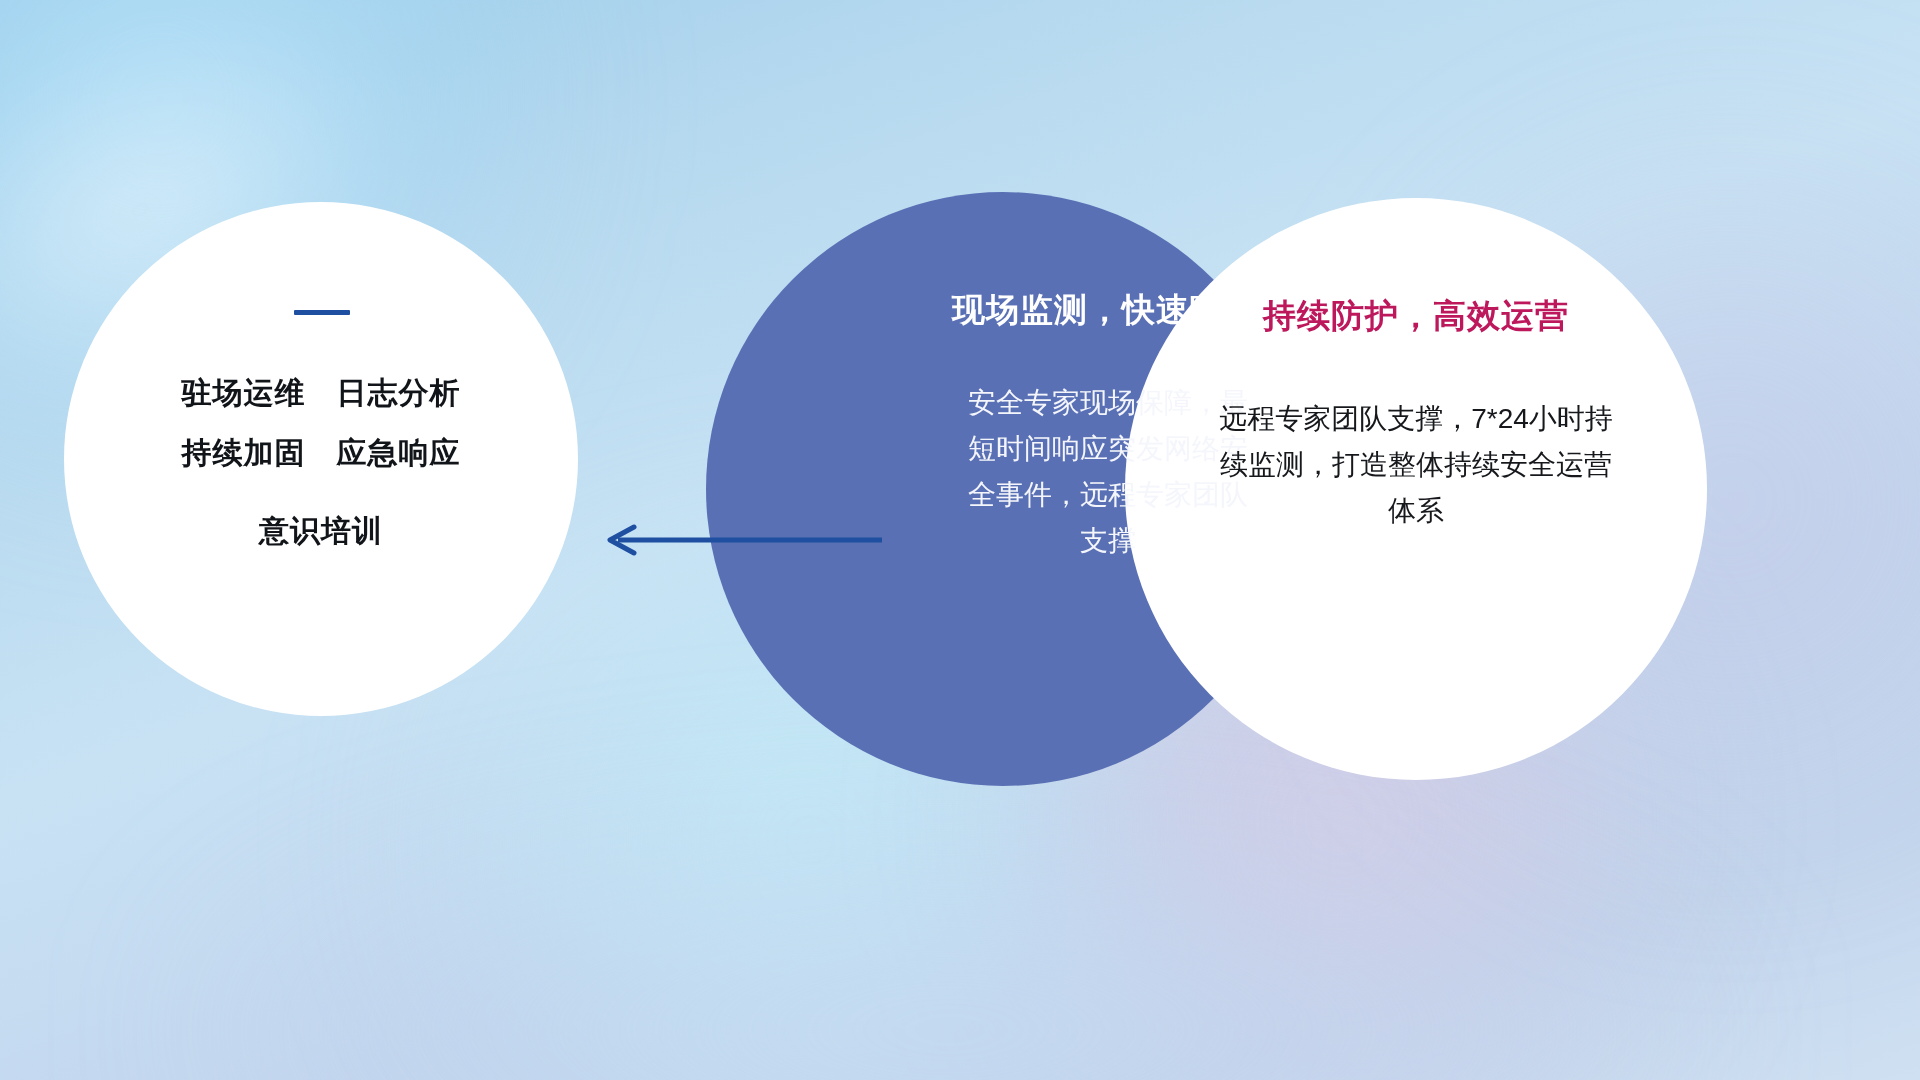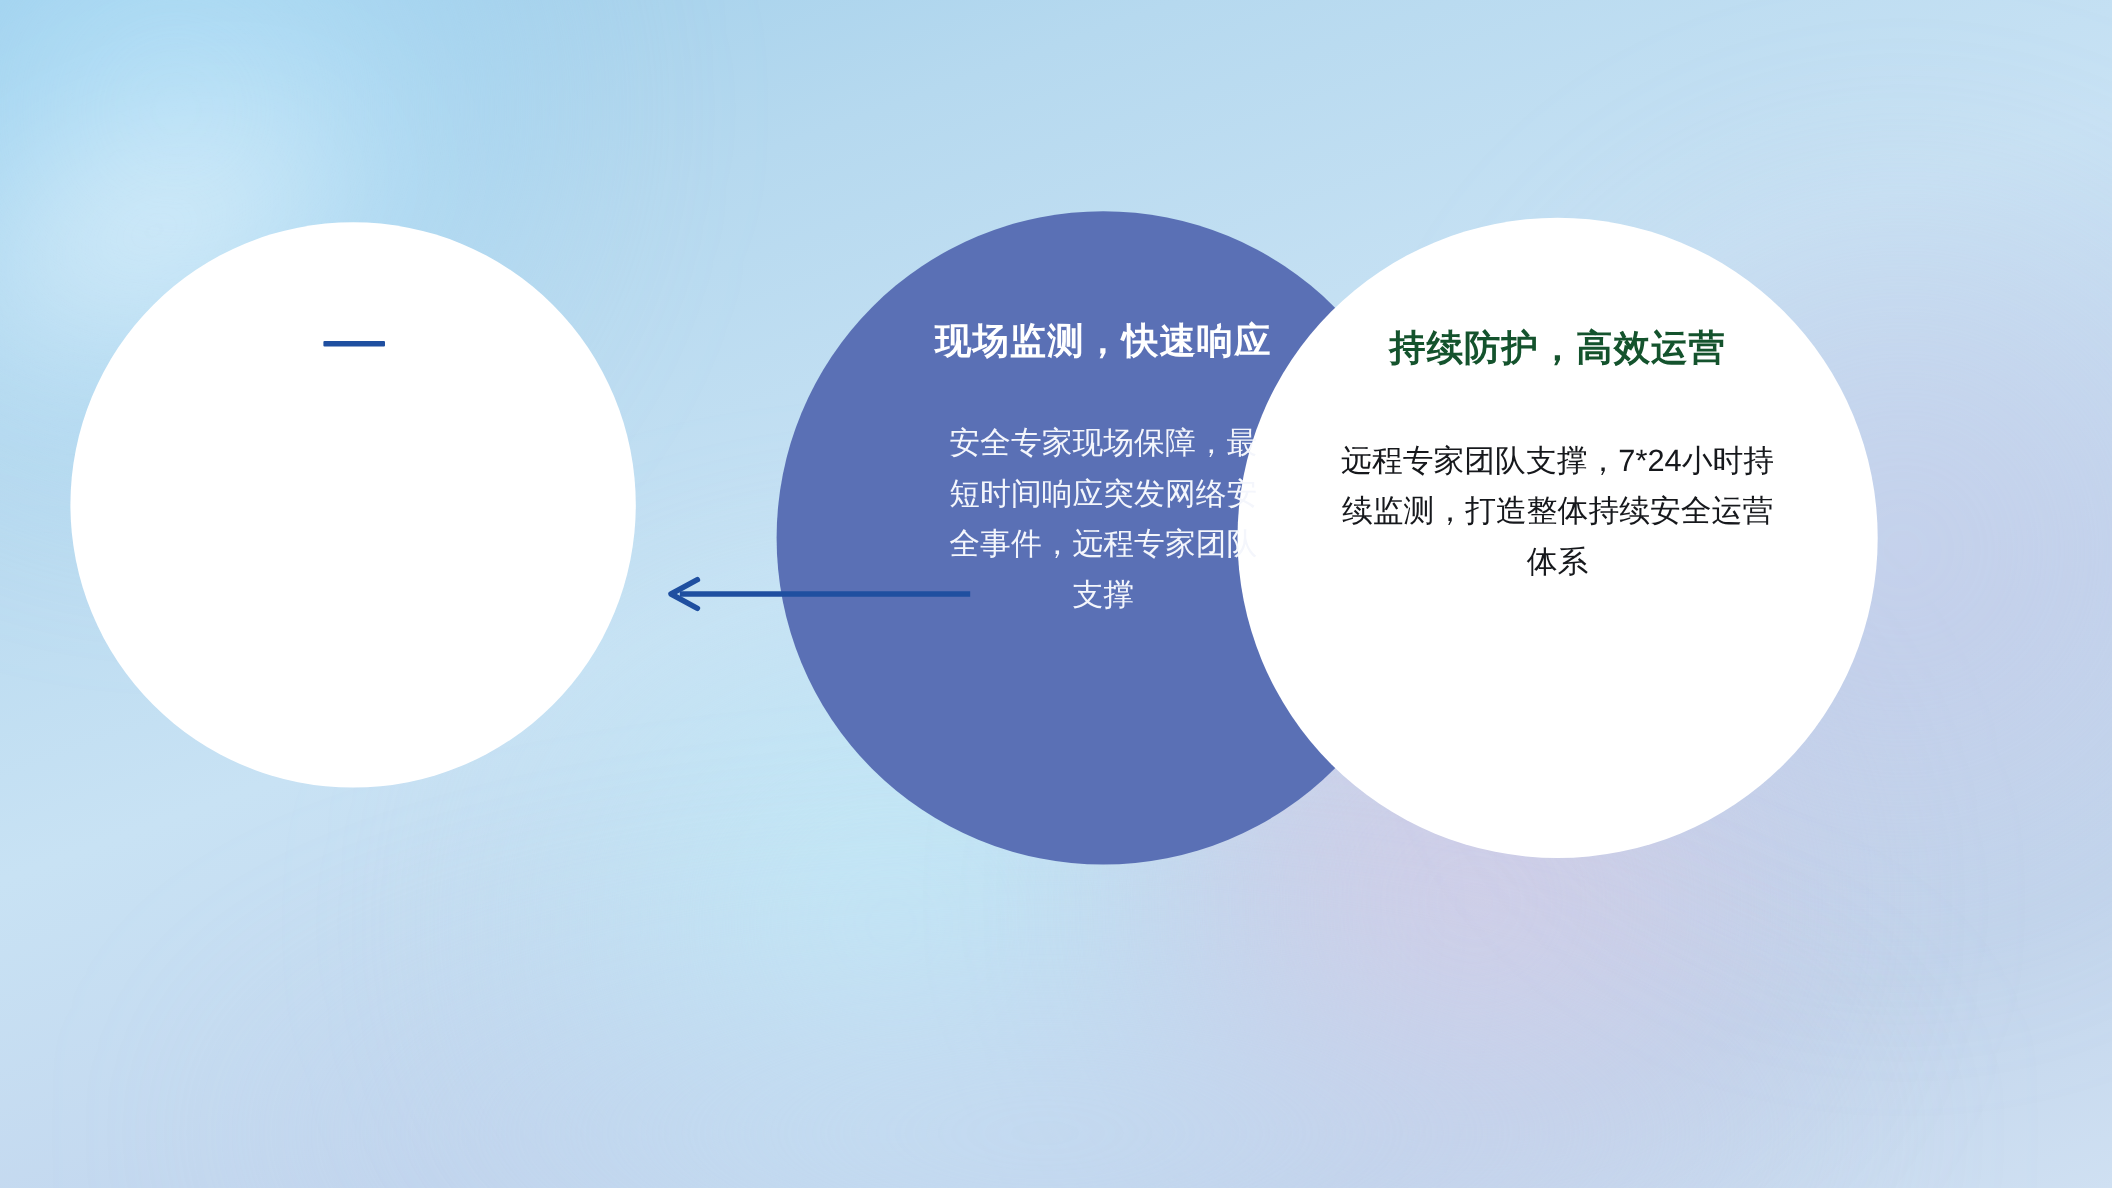--- a/index.html
+++ b/index.html
@@ -120,21 +120,21 @@
   .left-lines .ln { white-space: pre; display: block; }
   .left-lines .ln-3 { margin-top: 18px; }
 
   
   #mid-content {
     position: absolute;
     left: 706px; top: 192px;
     width: 594px; height: 594px;
     display: flex;
     flex-direction: column;
-    align-items: center;
+    align-items: flex-end;
     box-sizing: border-box;
     padding: 96px 42px 0 42px;
     text-align: center;
   }
   #mid-title {
     color: #ffffff;
     font-weight: bold;
     font-size: 33px;
     line-height: 44px;
     letter-spacing: 1px;
@@ -154,21 +154,21 @@
     left: 1125px; top: 198px;
     width: 582px; height: 582px;
     display: flex;
     flex-direction: column;
     align-items: center;
     box-sizing: border-box;
     padding: 96px 44px 0 44px;
     text-align: center;
   }
   #right-title {
-    color: #14532d;
+    color: #be185d;
     font-weight: bold;
     font-size: 33px;
     line-height: 44px;
     letter-spacing: 1px;
     white-space: nowrap;
   }
   #right-body {
     margin-top: 58px;
     color: #16181c;
     font-size: 28px;
@@ -202,20 +202,25 @@
   <div class="circle circle-blue" id="circle-mid"></div>
   <div class="circle circle-white" id="circle-right"></div>
 
   <svg id="arrow" viewBox="0 0 285 40">
     <line x1="282" y1="20" x2="18" y2="20" stroke="#1f4fa0" stroke-width="5"></line>
     <polyline points="34,7 10,20 34,33" fill="none" stroke="#1f4fa0" stroke-width="5" stroke-linecap="round" stroke-linejoin="round"></polyline>
   </svg>
 
   <div id="left-content">
     <div id="left-dash"></div>
+    <div class="left-lines">
+      <span class="ln ln-1">驻场运维　日志分析</span>
+      <span class="ln ln-2">持续加固　应急响应</span>
+      <span class="ln ln-3">意识培训</span>
+    </div>
   </div>
 
   <div id="mid-content">
     <div id="mid-title">现场监测，快速响应</div>
     <div id="mid-body">安全专家现场保障，最短时间响应突发网络安全事件，远程专家团队支撑</div>
   </div>
 
   <div id="right-content">
     <div id="right-title">持续防护，高效运营</div>
     <div id="right-body">远程专家团队支撑，7*24小时持续监测，打造整体持续安全运营体系</div>

